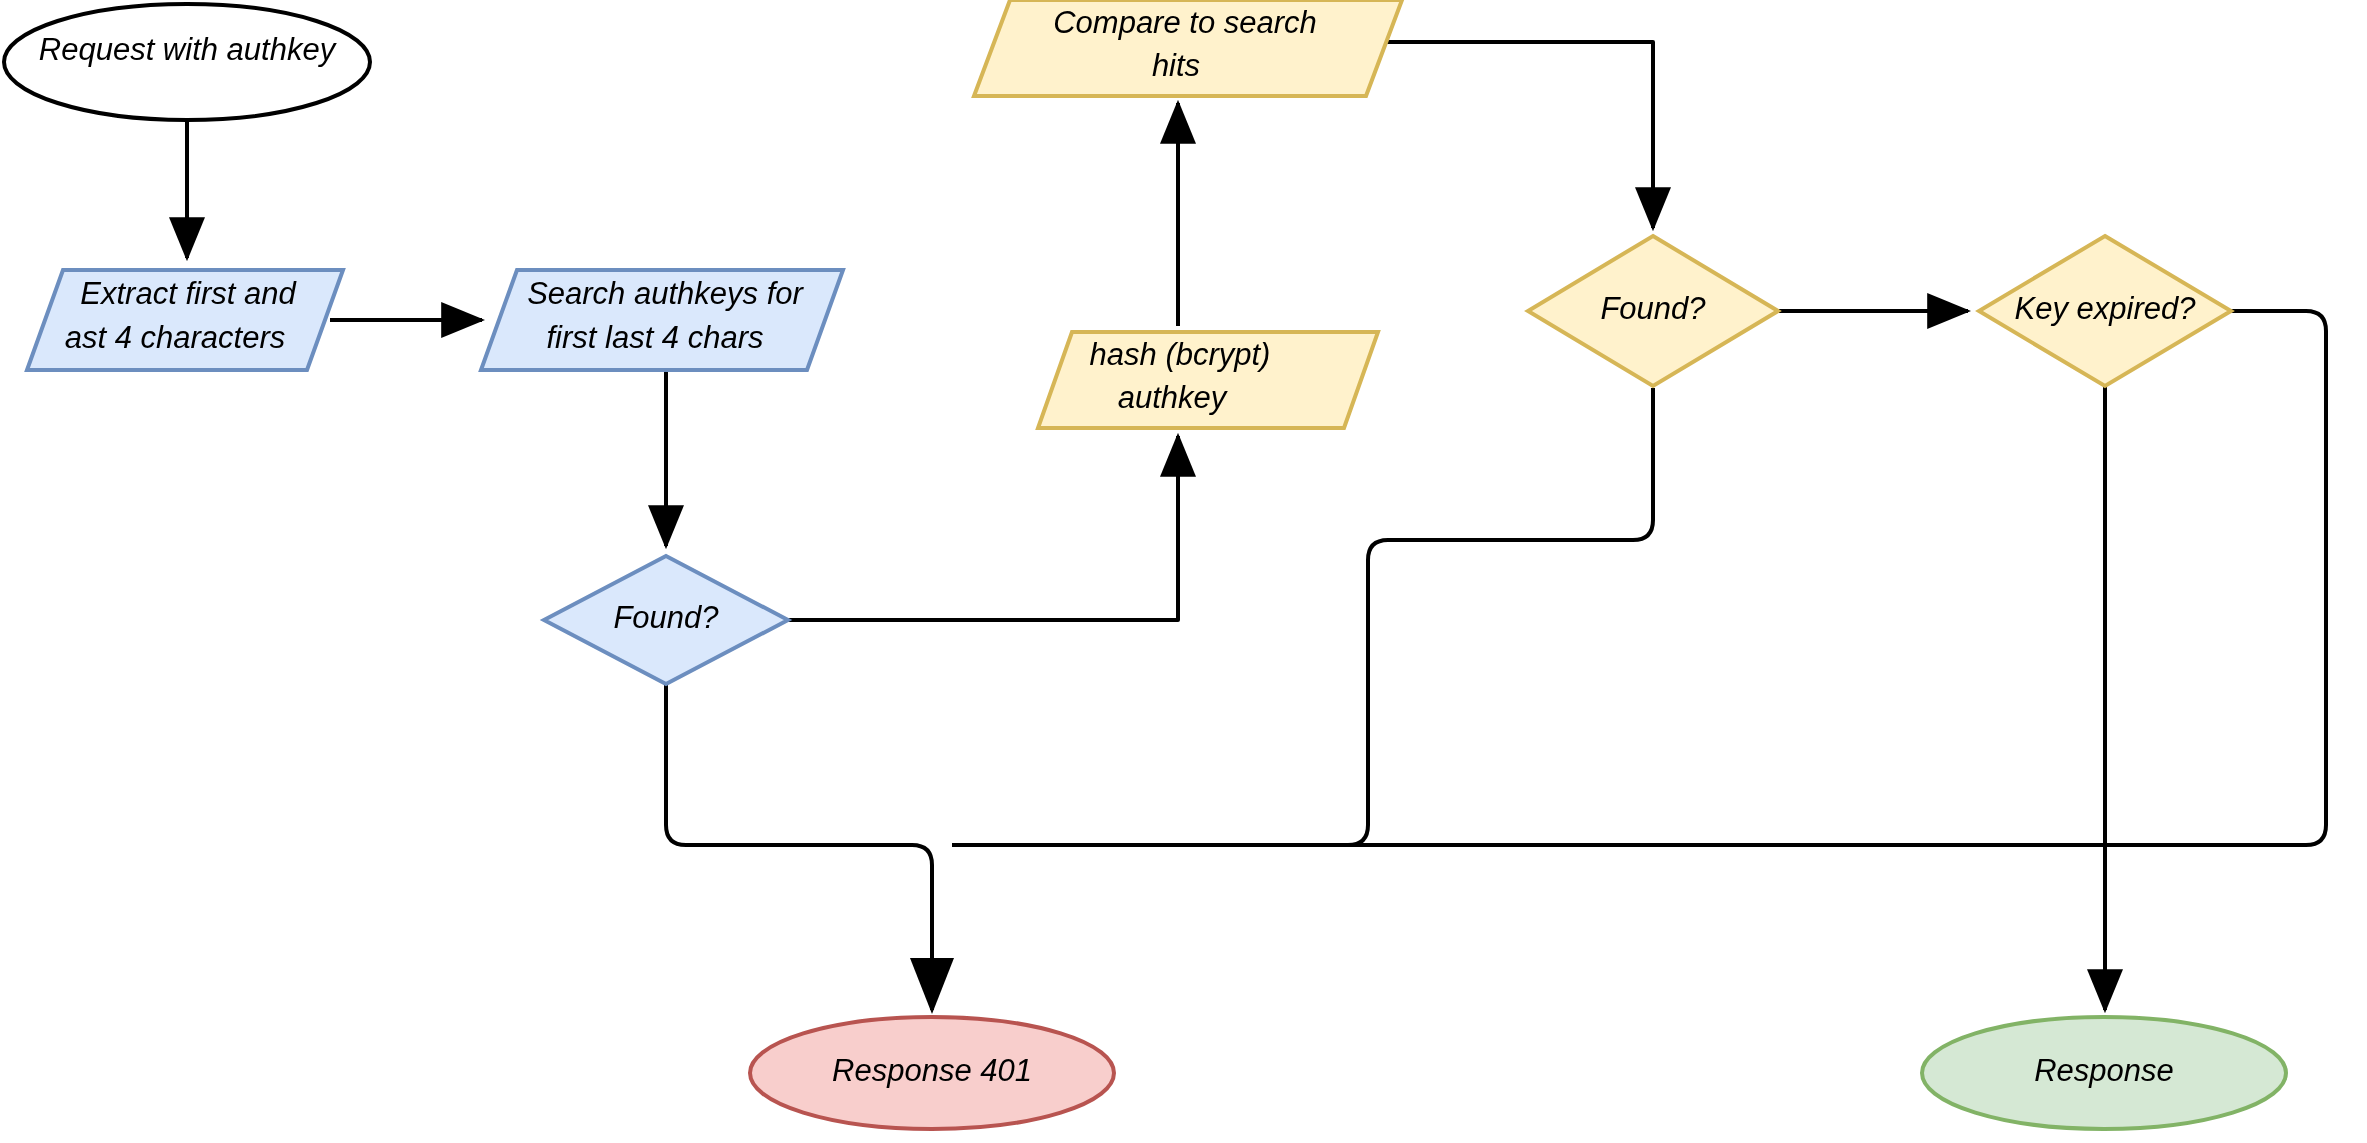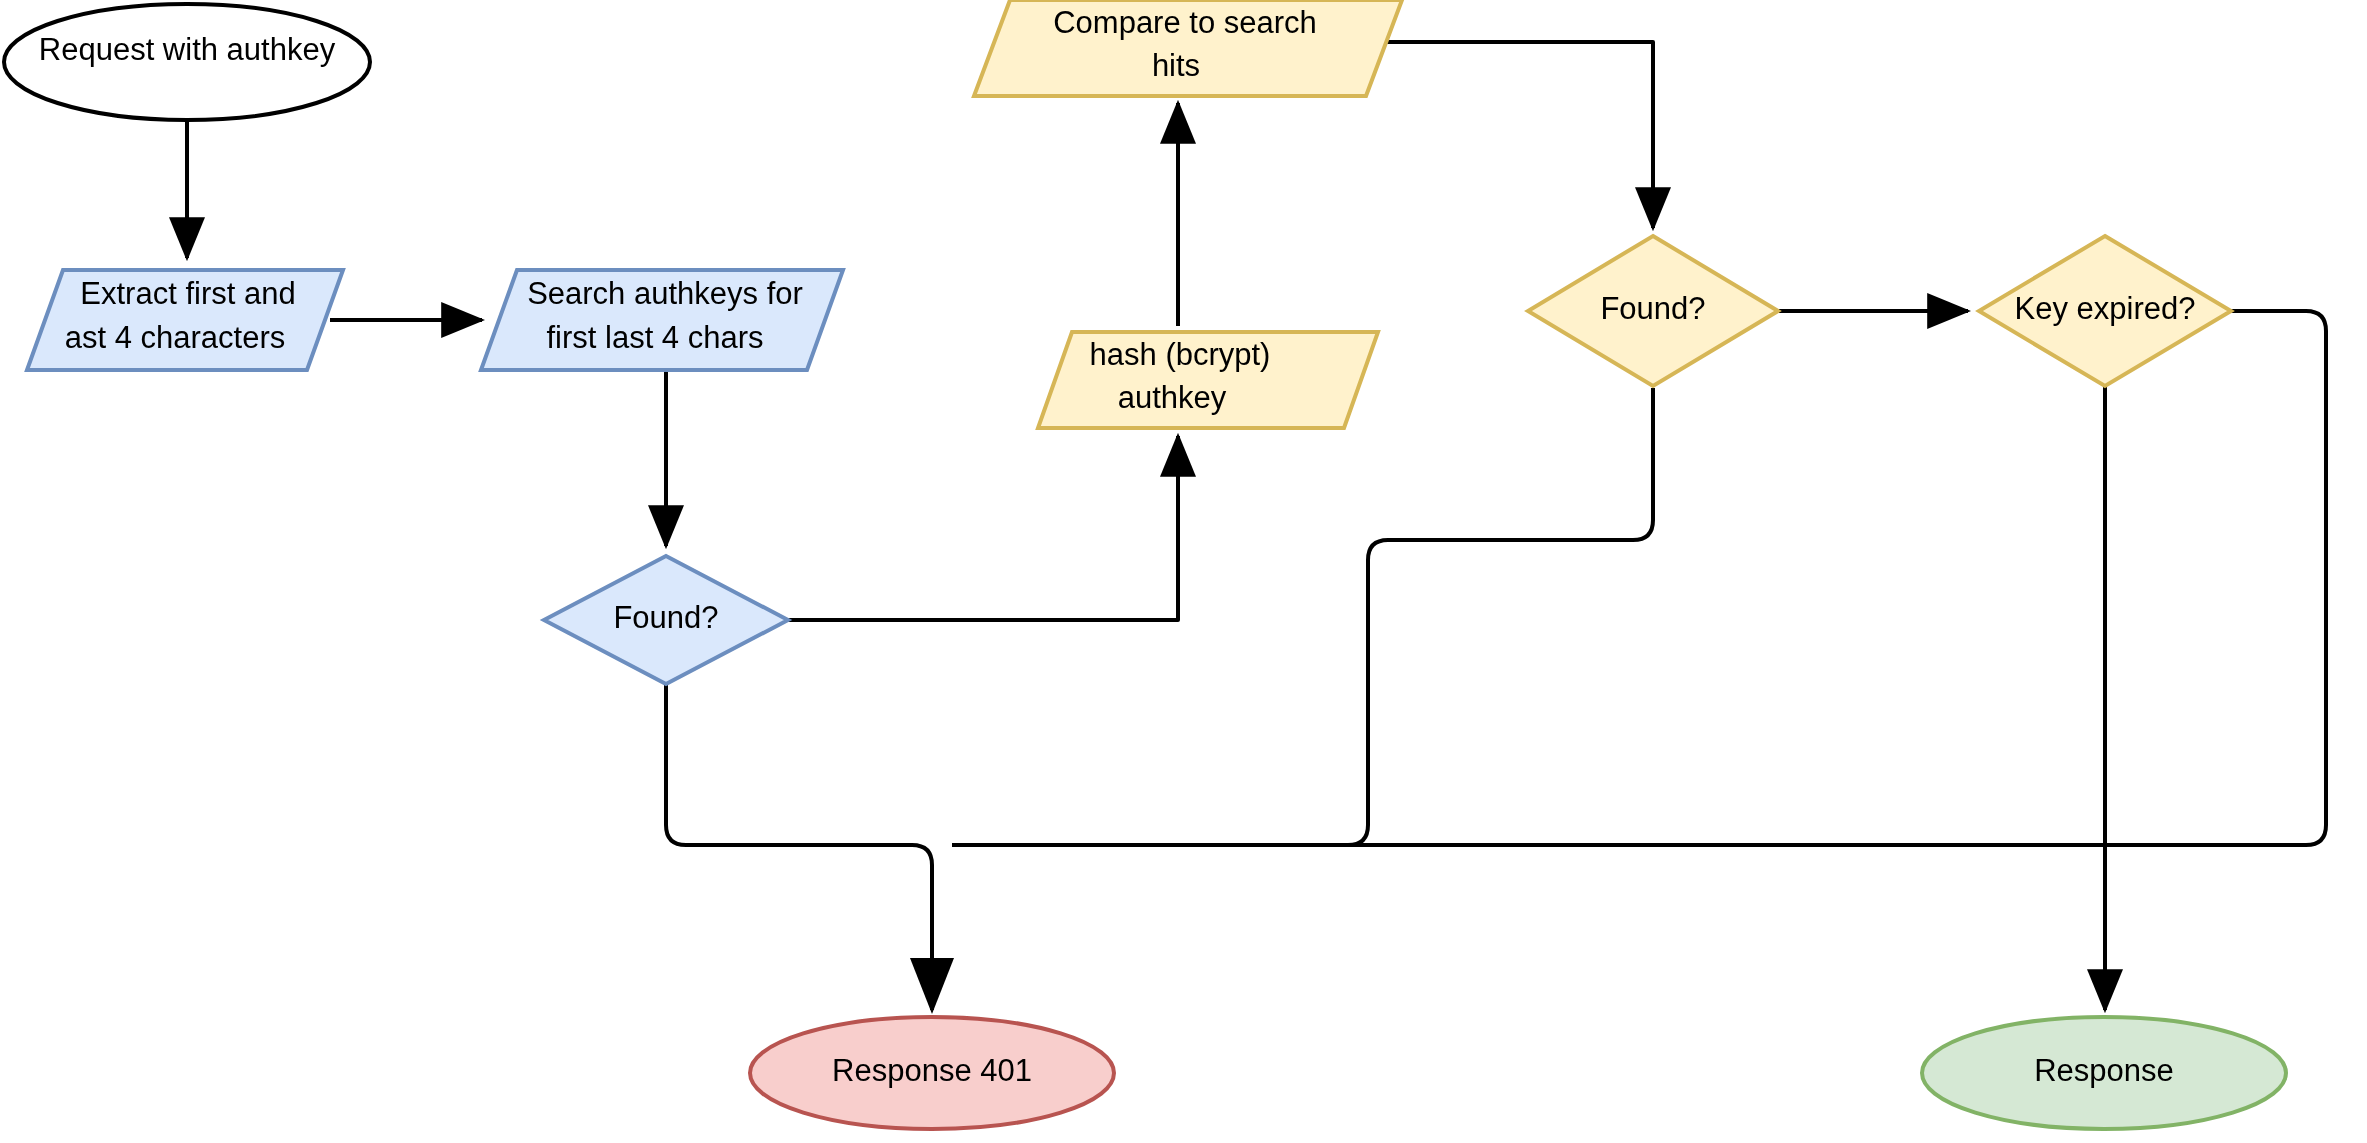--- a/index.html
+++ b/index.html
@@ -9,20 +9,21 @@
   }
   body {
     font-family: "Liberation Sans", sans-serif;
   }
   #canvas {
     position: relative;
     width: 2367px;
     height: 1143px;
     background: #ffffff;
     overflow: hidden;
+    font-style: italic;
   }
   #flow-svg {
     position: absolute;
     top: 0;
     left: 0;
     width: 2367px;
     height: 1143px;
   }
   .node-label {
     font-family: "Liberation Sans", sans-serif;

